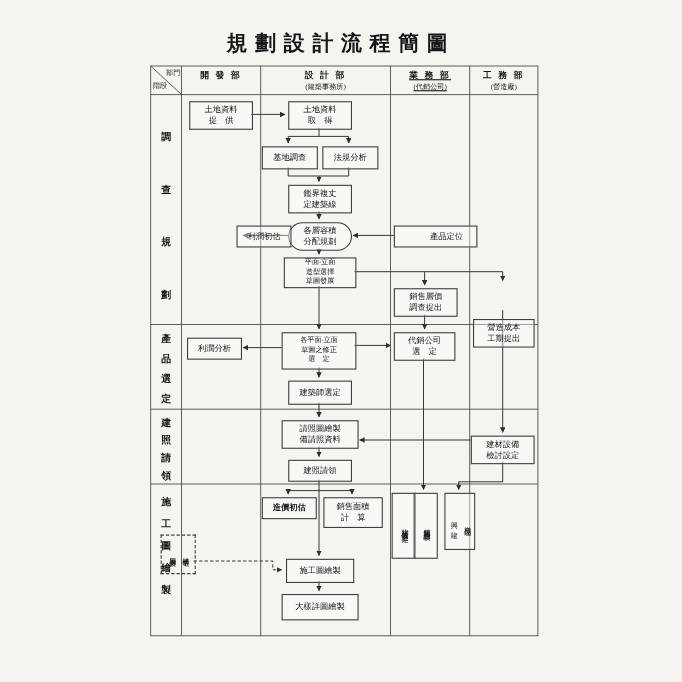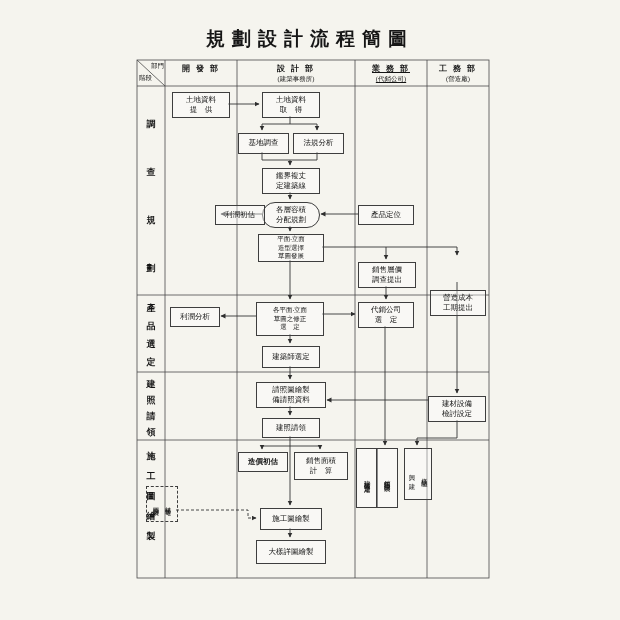--- a/index.html
+++ b/index.html
@@ -154,21 +154,21 @@
 提　供</div>
   <div class="box" style="left:262px;top:92px;width:56px;height:24px;">土地資料
 取　得</div>
   <div class="box" style="left:238px;top:133px;width:49px;height:19px;">基地調查</div>
   <div class="box" style="left:293px;top:133px;width:49px;height:19px;">法規分析</div>
   <div class="box" style="left:262px;top:168px;width:56px;height:24px;">鑑界複丈
 定建築線</div>
   <div class="box" style="left:262px;top:202px;width:56px;height:24px;border-radius:13px;">各層容積
 分配規劃</div>
   <div class="box" style="left:170px;top:205px;width:48px;height:18px;margin-left:45px;">利潤初估</div>
-  <div class="box" style="left:358px;top:205px;width:54px;height:18px;">產品定位</div>
+  <div class="box" style="left:358px;top:205px;width:54px;height:18px;padding-left:20px;">產品定位</div>
   <div class="box sm" style="left:258px;top:234px;width:64px;height:26px;">平面‧立面
 造型選擇
 草圖發展</div>
   <div class="box" style="left:358px;top:262px;width:56px;height:24px;">銷售層價
 調查提出</div>
   <div class="box" style="left:430px;top:258px;width:54px;height:24px;margin-top:32px;">營造成本
 工期提出</div>
 
   <div class="box" style="left:170px;top:307px;width:48px;height:18px;">利潤分析</div>
   <div class="box sm" style="left:256px;top:302px;width:66px;height:32px;">各平面‧立面

